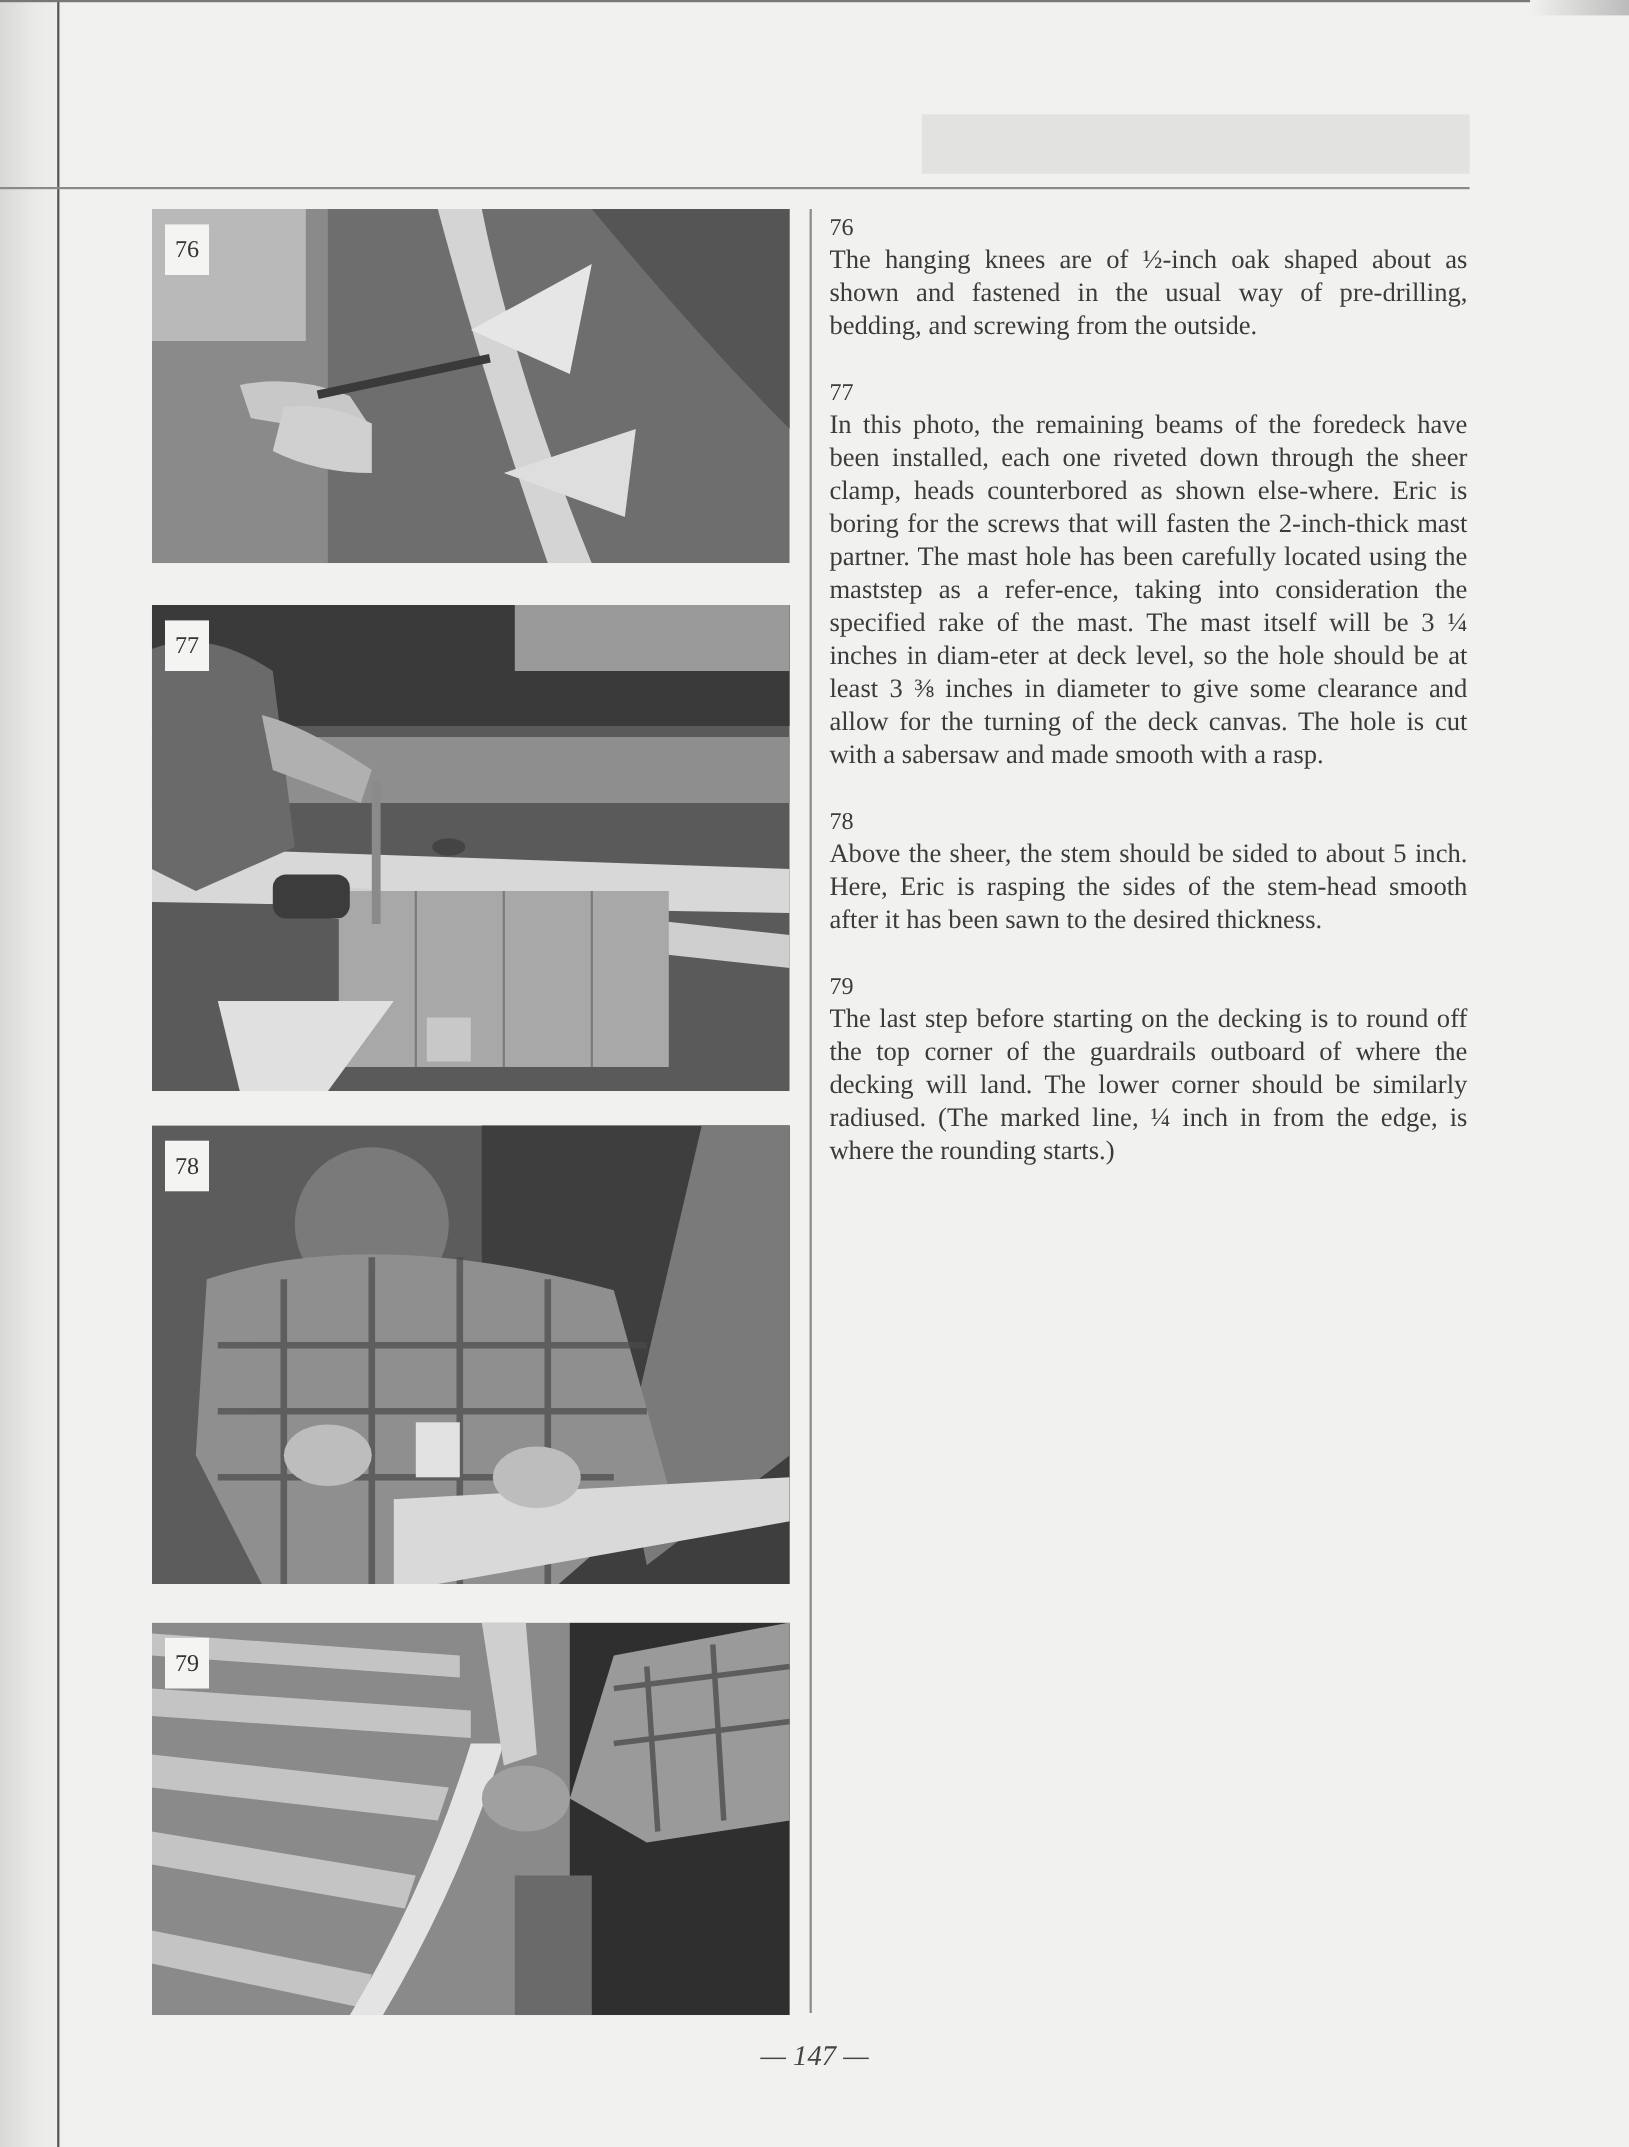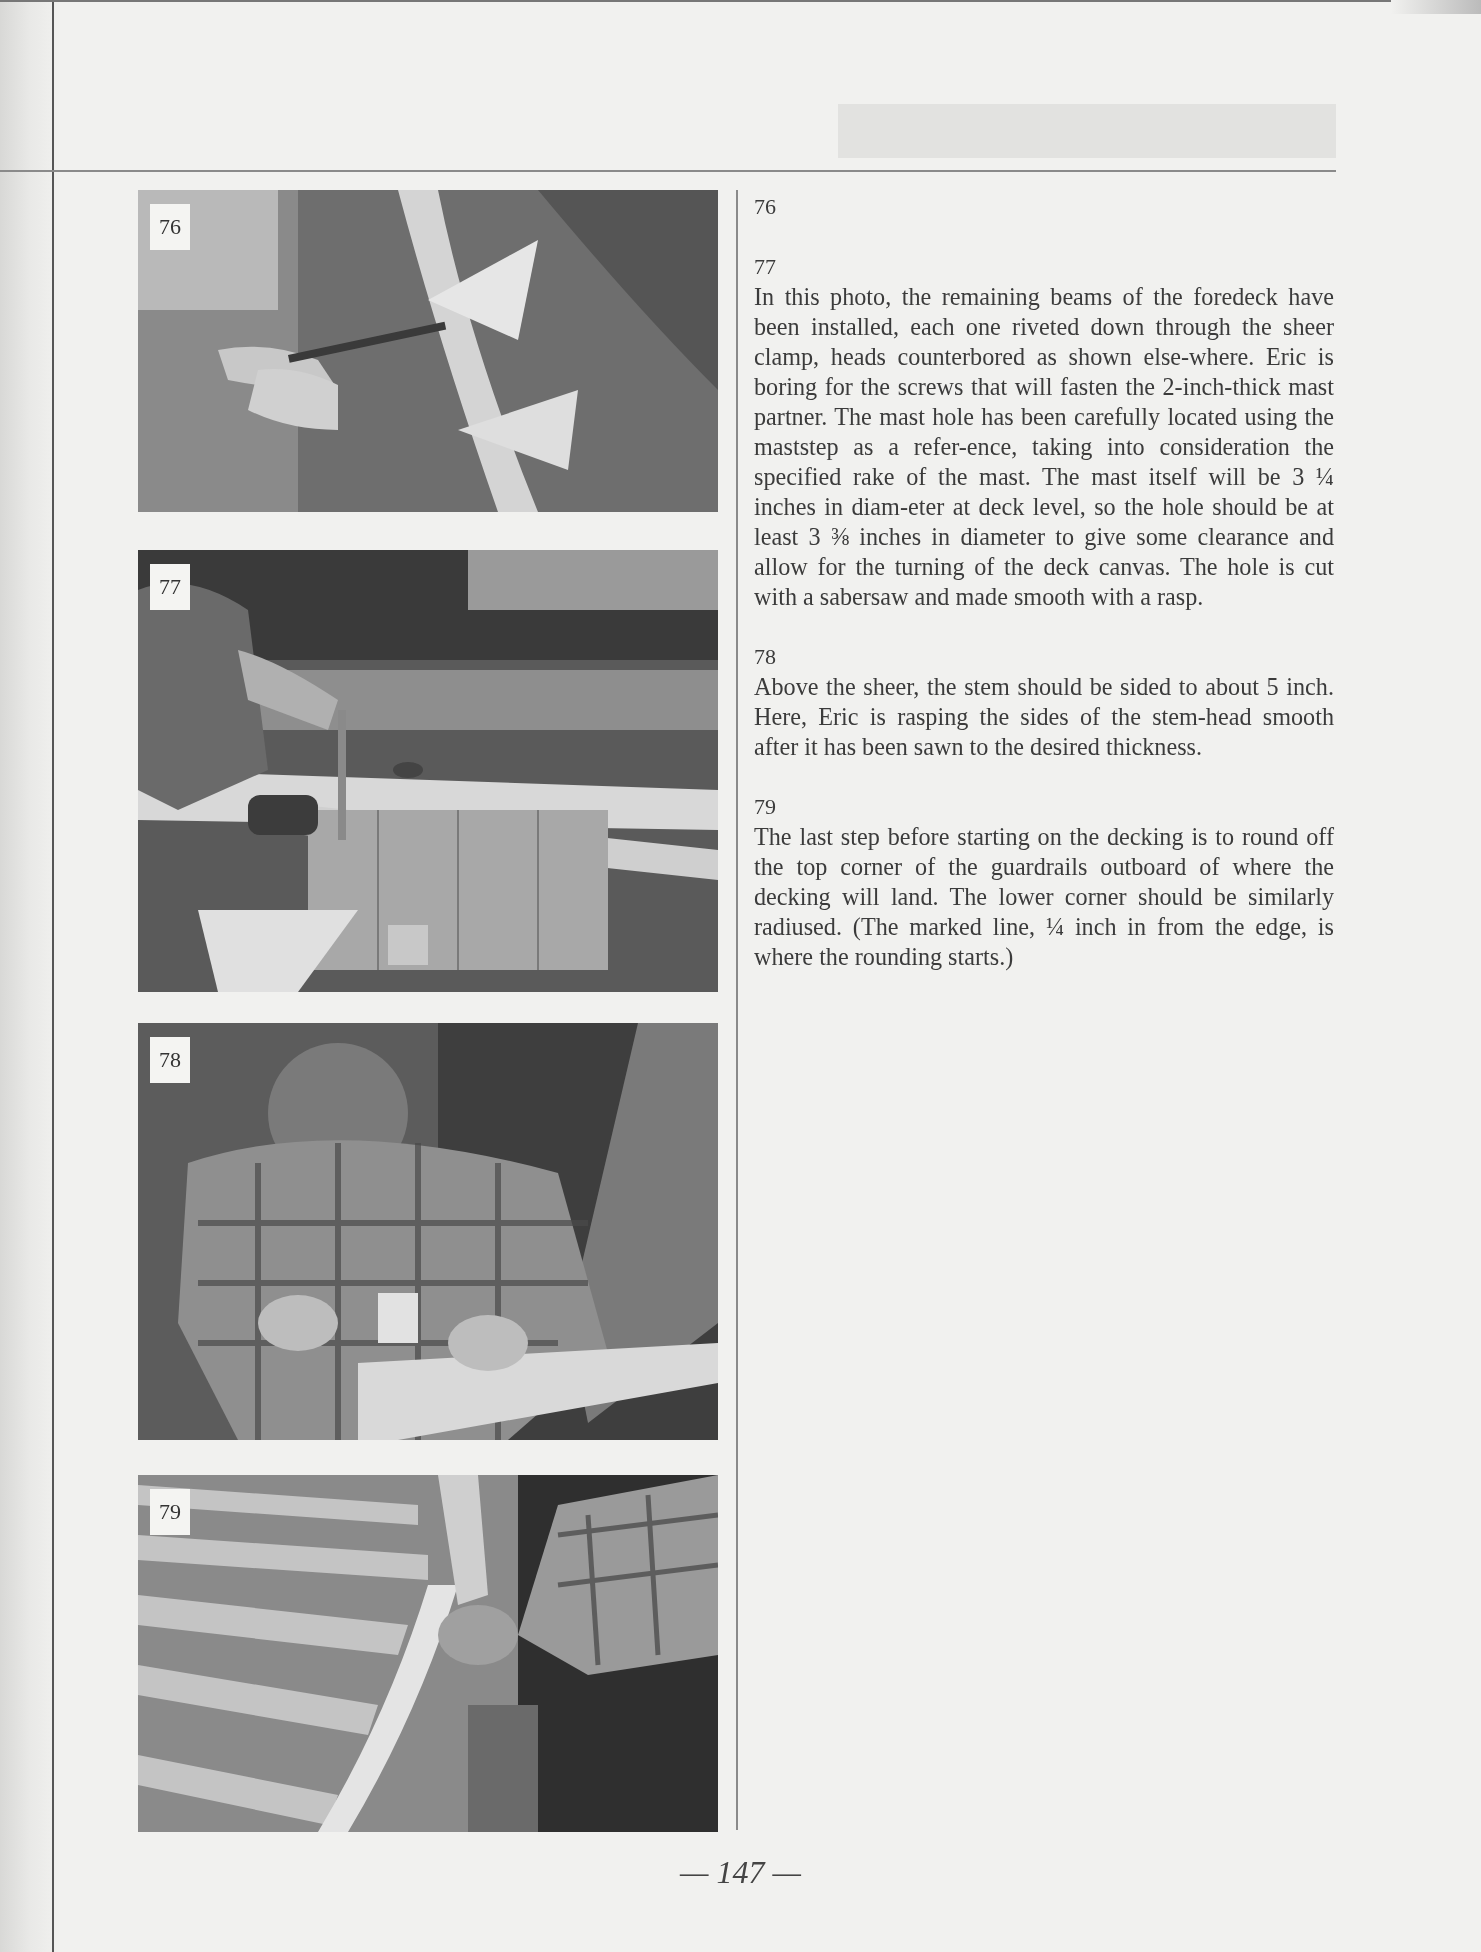--- a/index.html
+++ b/index.html
@@ -55,21 +55,21 @@
     font-family: "Liberation Serif", serif;
     font-size: 24.2px; line-height: 30px; color: #3b3b3b;
     text-align: justify;
   }
   .caption { margin-bottom: 30px; }
   .caption-num { font-size: 22px; display: block; }
   .caption-body { display: block; hyphens: manual; }
   .page-number {
     position: absolute; left: 0; width: 1481px; top: 1854px;
     text-align: center; font-family: "Liberation Serif", serif; font-style: italic;
-    font-size: 32px; color: #444;
+    font-size: 26px; color: #444;
   }
 </style>
 </head>
 <body>
 
 <div class="page-edge-shadow"></div>
 <div class="gutter-line"></div>
 <div class="top-edge"></div>
 <div class="top-edge-right"></div>
 <div class="header-bleed"></div>
@@ -161,20 +161,21 @@
       <line x1="510" y1="20" x2="520" y2="180"></line>
     </g>
     <rect x="330" y="230" width="70" height="127" fill="#6a6a6a"></rect>
   </svg>
   <div class="photo-label">79</div>
 </div>
 
 <div class="text-column">
   <div class="caption">
     <span class="caption-num">76</span>
+    <span class="caption-body">The hanging knees are of ½-inch oak shaped about as shown and fastened in the usual way of pre-drilling, bedding, and screwing from the outside.</span>
   </div>
   <div class="caption">
     <span class="caption-num">77</span>
     <span class="caption-body">In this photo, the remaining beams of the foredeck have been installed, each one riveted down through the sheer clamp, heads counterbored as shown else-where. Eric is boring for the screws that will fasten the 2-inch-thick mast partner. The mast hole has been carefully located using the maststep as a refer-ence, taking into consideration the specified rake of the mast. The mast itself will be 3 ¼ inches in diam-eter at deck level, so the hole should be at least 3 ⅜ inches in diameter to give some clearance and allow for the turning of the deck canvas. The hole is cut with a sabersaw and made smooth with a rasp.</span>
   </div>
   <div class="caption">
     <span class="caption-num">78</span>
     <span class="caption-body">Above the sheer, the stem should be sided to about 5 inch. Here, Eric is rasping the sides of the stem-head smooth after it has been sawn to the desired thickness.</span>
   </div>
   <div class="caption">

